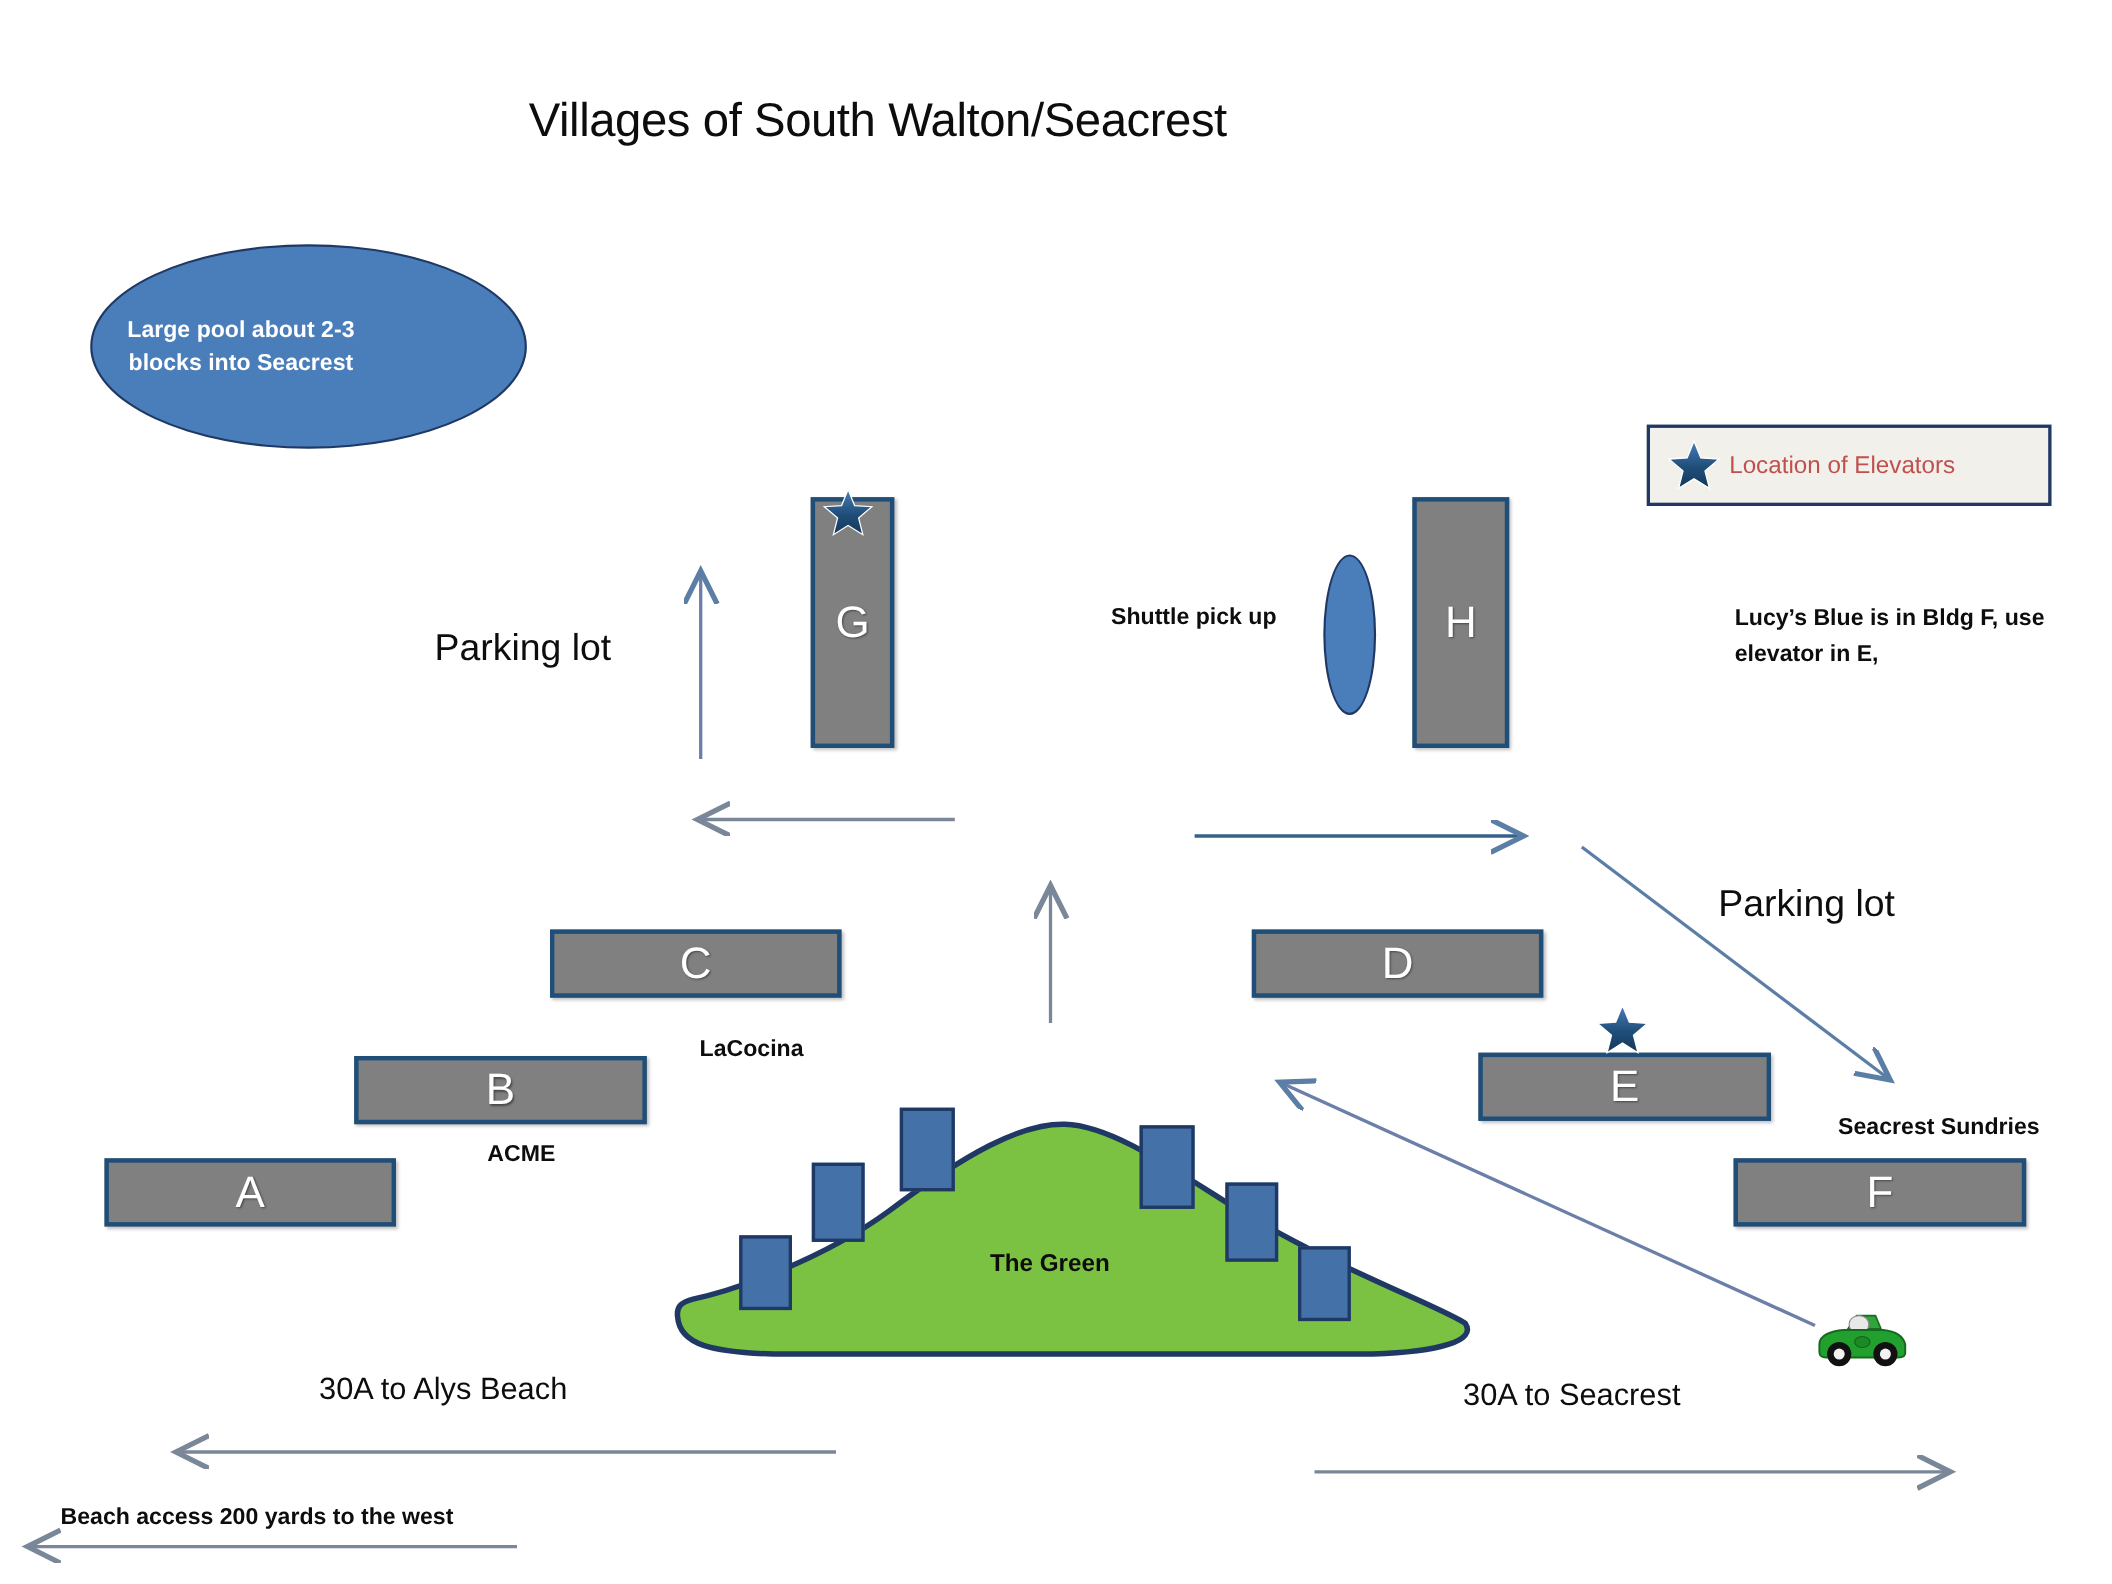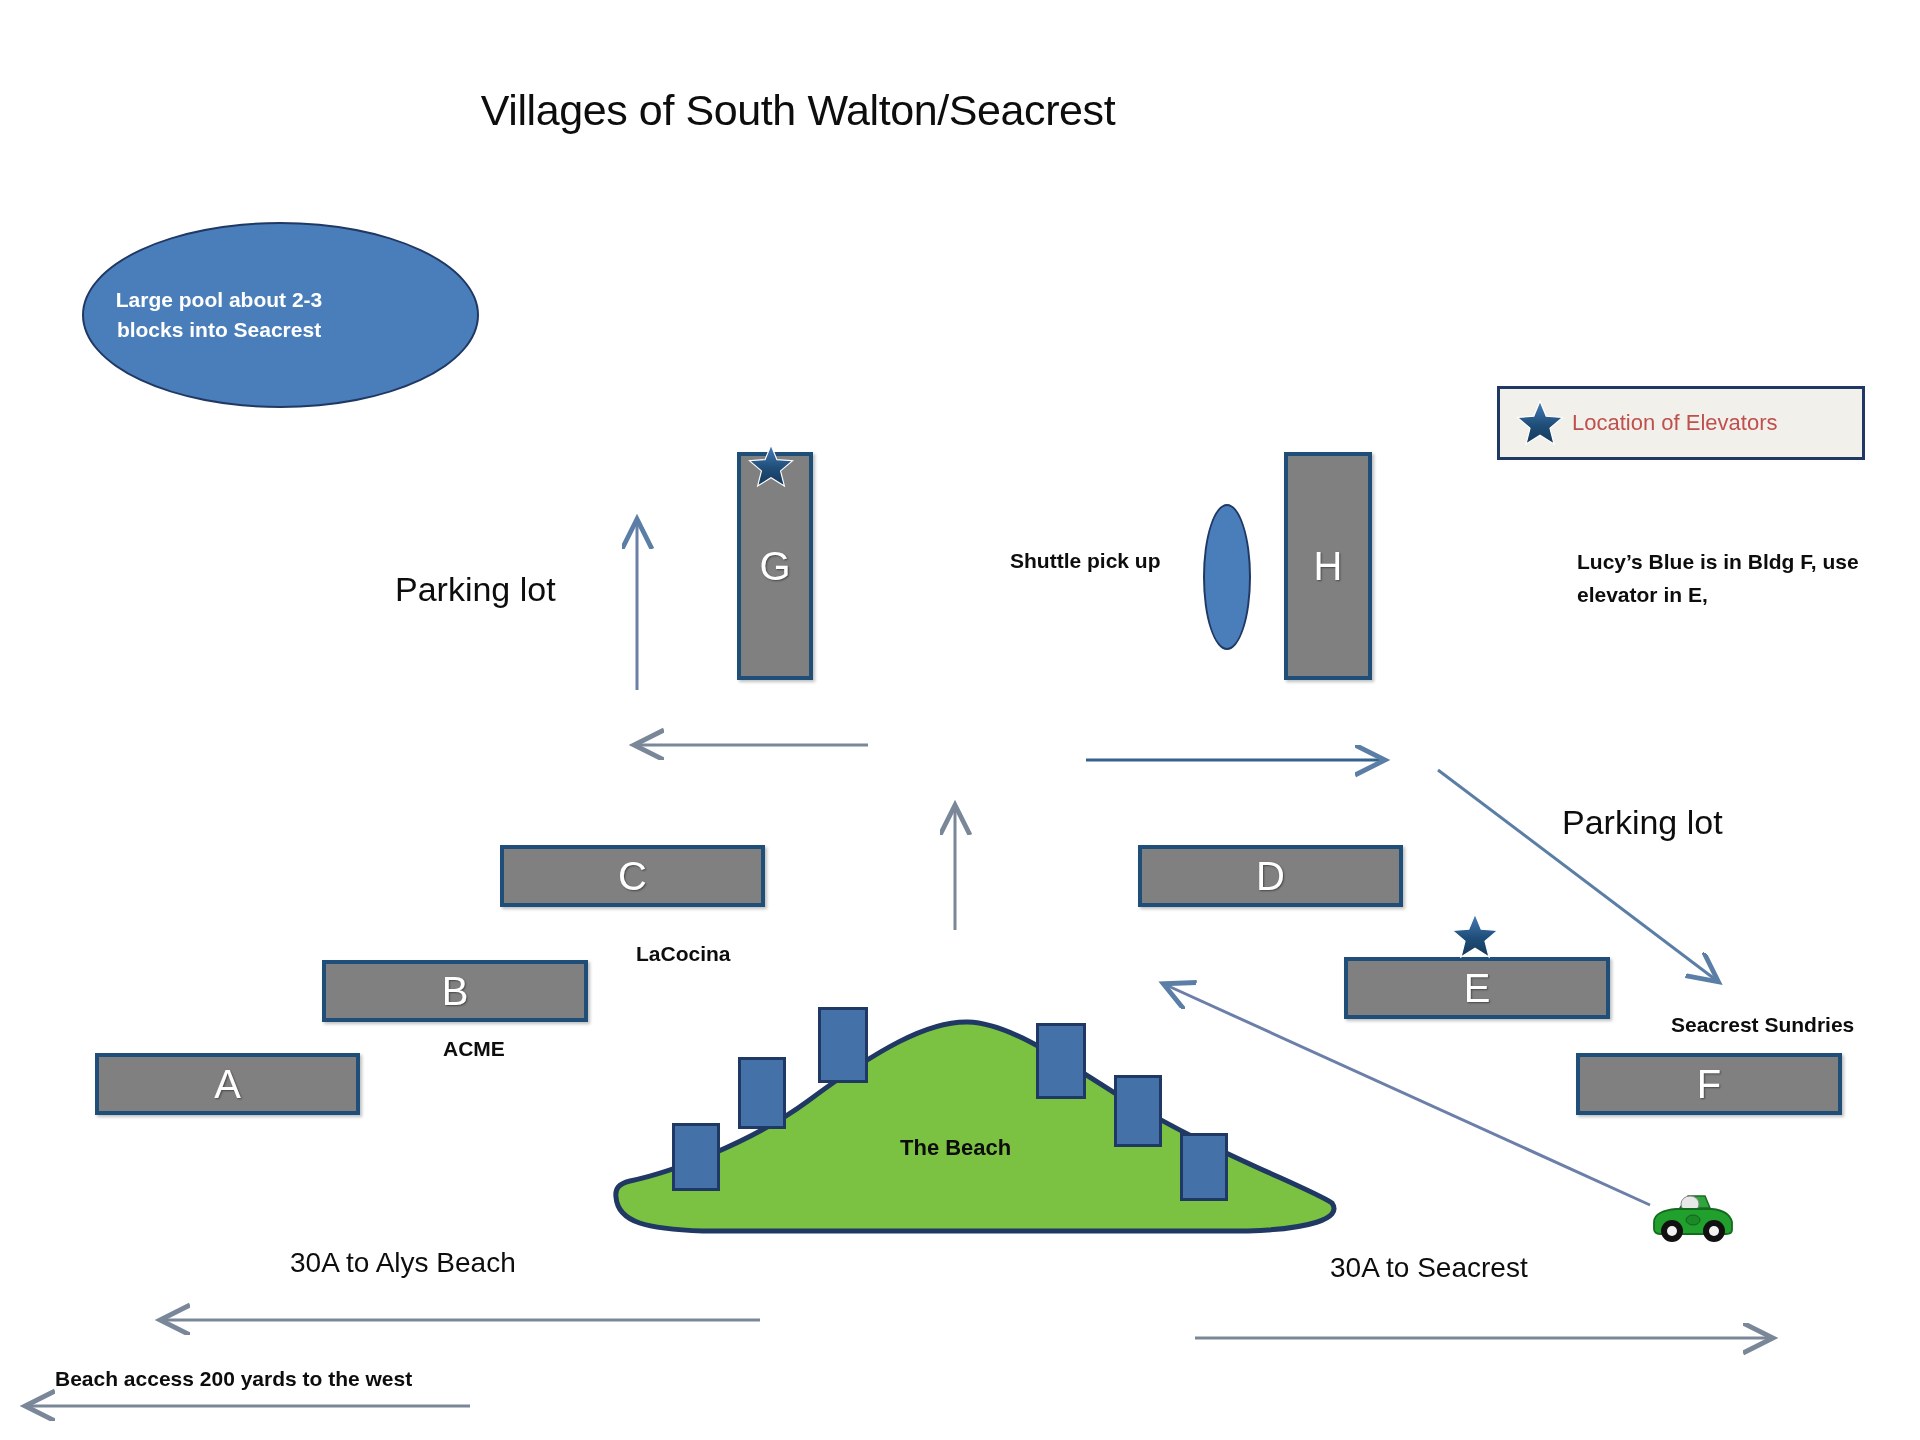--- a/index.html
+++ b/index.html
@@ -269,21 +269,21 @@
                C 10 209, 7 214, 8 222 Z" fill="#7cc242" stroke="#1f3864" stroke-width="5" stroke-linejoin="round"></path>
     </svg>
     
     <div class="green-pad" style="left:64px;  top:148px; width:48px; height:68px;"></div>
     <div class="green-pad" style="left:130px; top:82px;  width:48px; height:72px;"></div>
     <div class="green-pad" style="left:210px; top:32px;  width:50px; height:76px;"></div>
     <div class="green-pad" style="left:428px; top:48px;  width:50px; height:76px;"></div>
     <div class="green-pad" style="left:506px; top:100px; width:48px; height:72px;"></div>
     <div class="green-pad" style="left:572px; top:158px; width:48px; height:68px;"></div>
   </div>
-  <div id="the-green-label">The Beach</div>
+  <div id="the-green-label">The Green</div>
 
   <div class="map-label huge" style="left:290px; top:1247px;">30A to Alys Beach</div>
   <div class="map-label huge" style="left:1330px; top:1252px;">30A to Seacrest</div>
 
   <div class="map-label small" style="left:55px; top:1367px;">Beach access 200 yards to the west</div>
 
   <div id="car-icon">
     <svg width="86" height="52" viewBox="0 0 86 52">
 
       <path d="M30 16 L38 4 L55 4 L60 16 Z" fill="#2fa53c" stroke="#1b6b23" stroke-width="1.5"></path>

